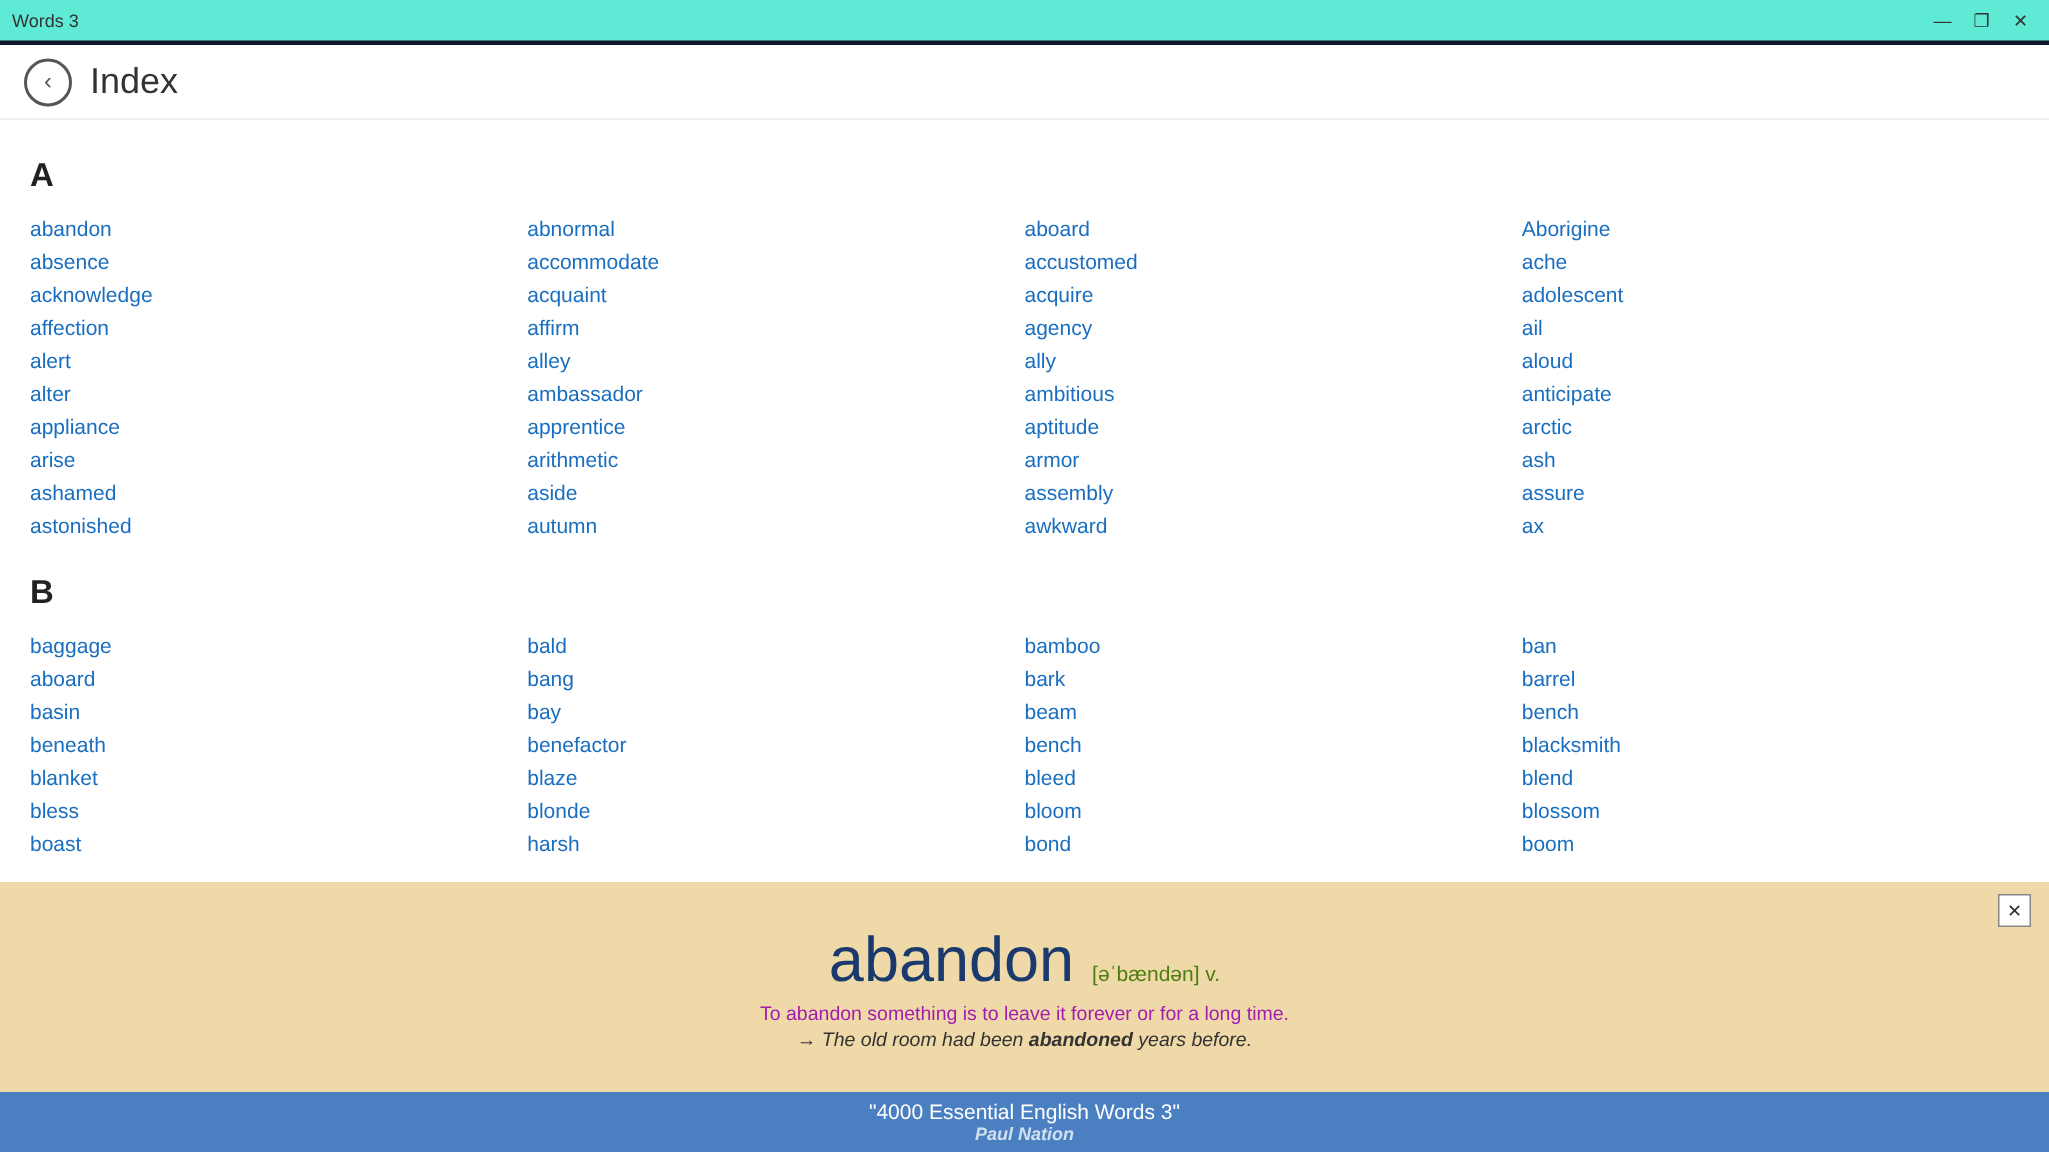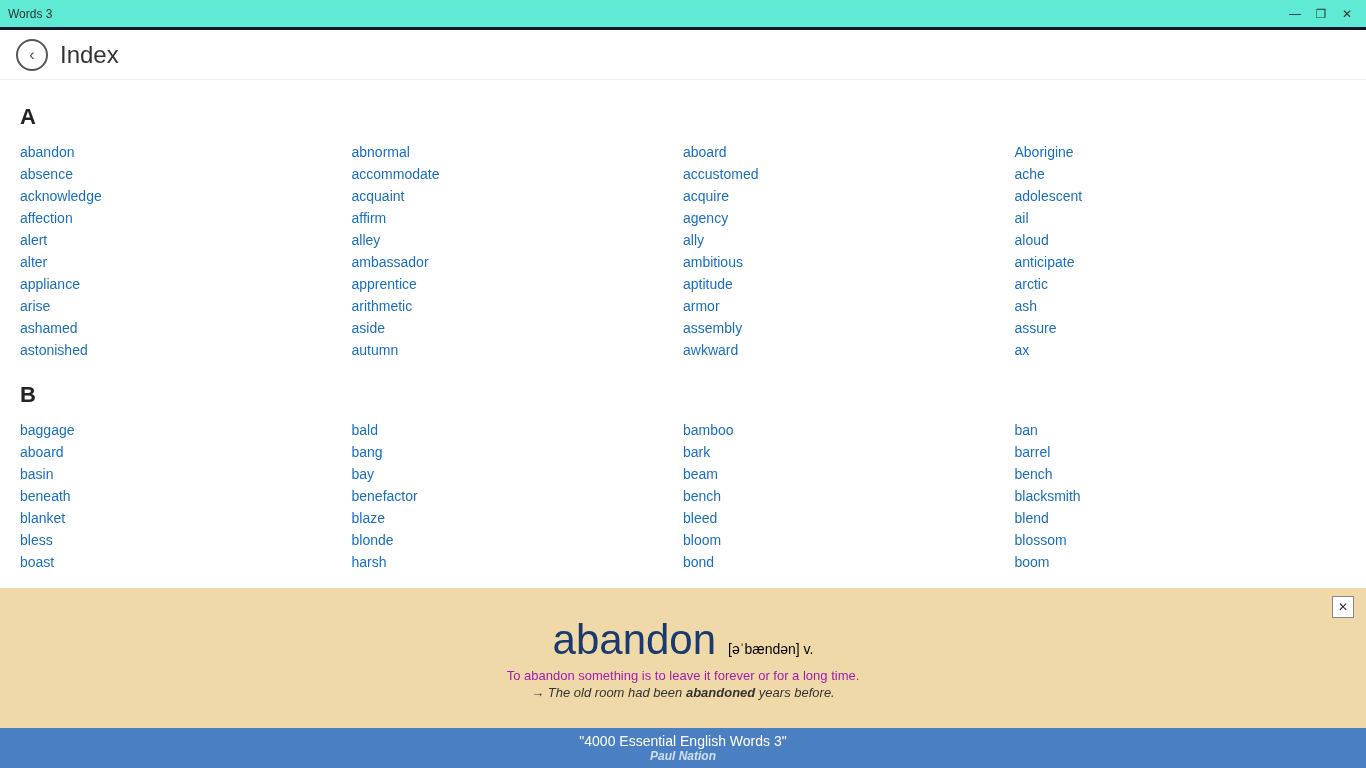--- a/index.html
+++ b/index.html
@@ -95,21 +95,21 @@
       display: flex; align-items: center; justify-content: center;
       cursor: pointer; font-size: 12px; color: #333;
     }
     .def-word {
       font-size: 42px;
       color: #1a3a6e;
       font-weight: 300;
     }
     .def-pronunciation {
       font-size: 14px;
-      color: #000000;
+      color: #4d7c0f;
       margin-left: 8px;
     }
     .def-word-row {
       display: flex;
       align-items: baseline;
       gap: 4px;
     }
     .def-meaning {
       font-size: 13px;
       color: #a21caf;

